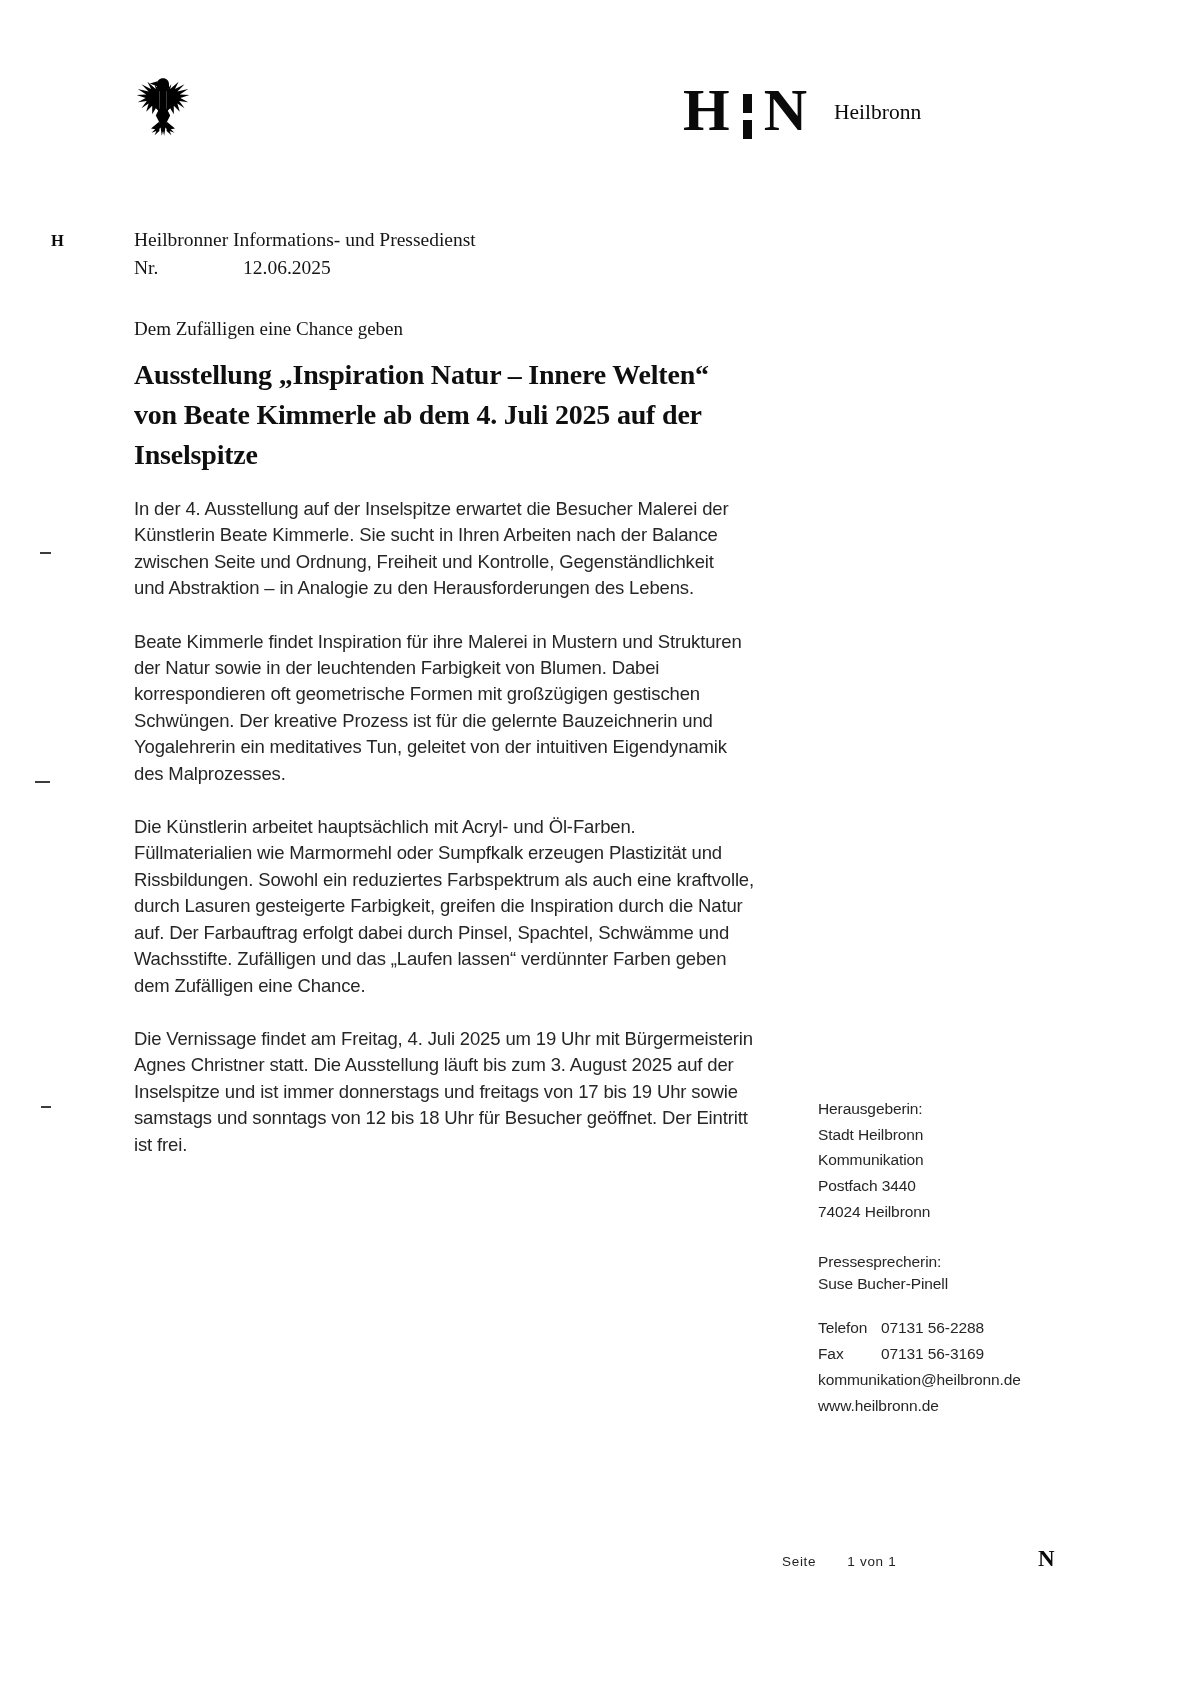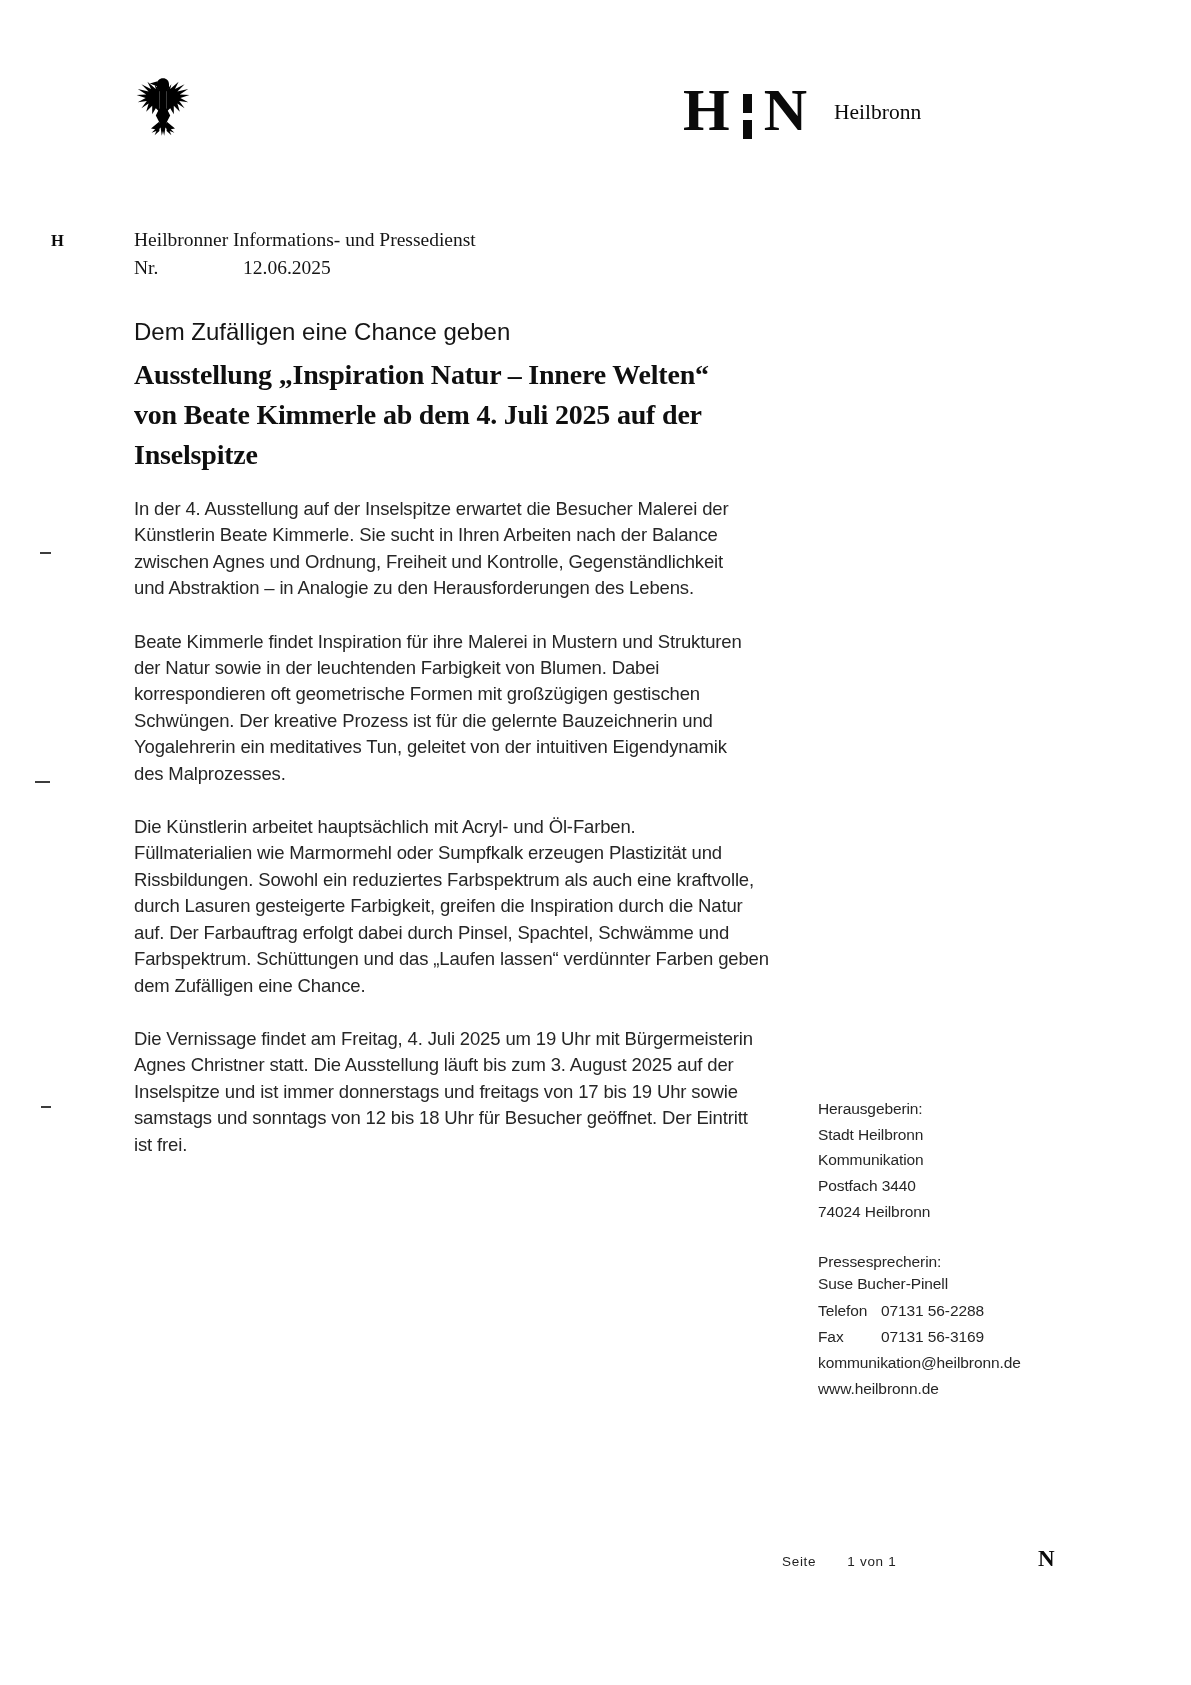--- a/index.html
+++ b/index.html
@@ -53,22 +53,22 @@
     font-family: "Liberation Serif", "DejaVu Serif", serif;
     font-size: 19.5px; line-height: 28px; color: #151515;
   }
   .nr-row { display: flex; align-items: flex-end; }
   .nr-label { width: 94px; }
   .nr-divider { width: 2px; background: #222; margin: 3px 0; }
   .nr-date { padding-left: 13px; }
   
   .kicker {
     position: absolute; left: 134px; top: 318px;
-    font-family: Liberation Sans, sans-serif;
-    font-size: 24px; color: #151515;
+    font-family: Liberation Serif, serif;
+    font-size: 19px; color: #151515;
   }
   .doc-title {
     position: absolute; left: 134px; top: 355px;
     font-family: "Liberation Serif", "DejaVu Serif", serif;
     font-weight: 700; font-size: 28px; line-height: 40px;
     color: #0f0f0f; letter-spacing: -0.2px;
     white-space: nowrap;
   }
   
   .body-col {
@@ -81,21 +81,21 @@
   .paragraph .line { white-space: nowrap; }
   
   .sidebar {
     position: absolute; left: 818px; top: 1096px; width: 300px;
     font-family: "Liberation Sans", "DejaVu Sans", sans-serif;
     font-size: 15.5px; color: #262626; letter-spacing: -0.1px;
   }
   .sidebar .pub-block { line-height: 25.7px; }
   .sidebar .press-block { margin-top: 26px; }
   .sidebar .press-label { line-height: 22px; }
-  .sidebar .press-name { line-height: 22px; margin-bottom: 3px; }
+  .sidebar .press-name { line-height: 22px; margin-bottom: 20px; }
   .contact-row { display: flex; line-height: 26px; }
   .contact-row .c-label { width: 63px; }
   .sidebar .c-line { line-height: 26px; }
   .sidebar a { color: #262626; text-decoration: none; }
   
   .footer-page {
     position: absolute; left: 782px; top: 1554px;
     font-family: "Liberation Sans", "DejaVu Sans", sans-serif;
     font-size: 13.5px; letter-spacing: 0.7px; color: #1f1f1f;
     display: flex;
@@ -153,38 +153,38 @@
   <h1 class="doc-title">
       <div class="line">Ausstellung „Inspiration Natur – Innere Welten“</div>
       <div class="line">von Beate Kimmerle ab dem 4. Juli 2025 auf der</div>
       <div class="line">Inselspitze</div>
     </h1>
 
   <div class="body-col">
     <div class="paragraph">
         <div class="line">In der 4. Ausstellung auf der Inselspitze erwartet die Besucher Malerei der</div>
         <div class="line">Künstlerin Beate Kimmerle. Sie sucht in Ihren Arbeiten nach der Balance</div>
-        <div class="line">zwischen Agnes und Ordnung, Freiheit und Kontrolle, Gegenständlichkeit</div>
+        <div class="line">zwischen Seite und Ordnung, Freiheit und Kontrolle, Gegenständlichkeit</div>
         <div class="line">und Abstraktion – in Analogie zu den Herausforderungen des Lebens.</div>
       </div>
     <div class="paragraph">
         <div class="line">Beate Kimmerle findet Inspiration für ihre Malerei in Mustern und Strukturen</div>
         <div class="line">der Natur sowie in der leuchtenden Farbigkeit von Blumen. Dabei</div>
         <div class="line">korrespondieren oft geometrische Formen mit großzügigen gestischen</div>
         <div class="line">Schwüngen. Der kreative Prozess ist für die gelernte Bauzeichnerin und</div>
         <div class="line">Yogalehrerin ein meditatives Tun, geleitet von der intuitiven Eigendynamik</div>
         <div class="line">des Malprozesses.</div>
       </div>
     <div class="paragraph">
         <div class="line">Die Künstlerin arbeitet hauptsächlich mit Acryl- und Öl-Farben.</div>
         <div class="line">Füllmaterialien wie Marmormehl oder Sumpfkalk erzeugen Plastizität und</div>
         <div class="line">Rissbildungen. Sowohl ein reduziertes Farbspektrum als auch eine kraftvolle,</div>
         <div class="line">durch Lasuren gesteigerte Farbigkeit, greifen die Inspiration durch die Natur</div>
         <div class="line">auf. Der Farbauftrag erfolgt dabei durch Pinsel, Spachtel, Schwämme und</div>
-        <div class="line">Farbspektrum. Schüttungen und das „Laufen lassen“ verdünnter Farben geben</div>
+        <div class="line">Wachsstifte. Zufälligen und das „Laufen lassen“ verdünnter Farben geben</div>
         <div class="line">dem Zufälligen eine Chance.</div>
       </div>
     <div class="paragraph">
         <div class="line">Die Vernissage findet am Freitag, 4. Juli 2025 um 19 Uhr mit Bürgermeisterin</div>
         <div class="line">Agnes Christner statt. Die Ausstellung läuft bis zum 3. August 2025 auf der</div>
         <div class="line">Inselspitze und ist immer donnerstags und freitags von 17 bis 19 Uhr sowie</div>
         <div class="line">samstags und sonntags von 12 bis 18 Uhr für Besucher geöffnet. Der Eintritt</div>
         <div class="line">ist frei.</div>
       </div>
   </div>

